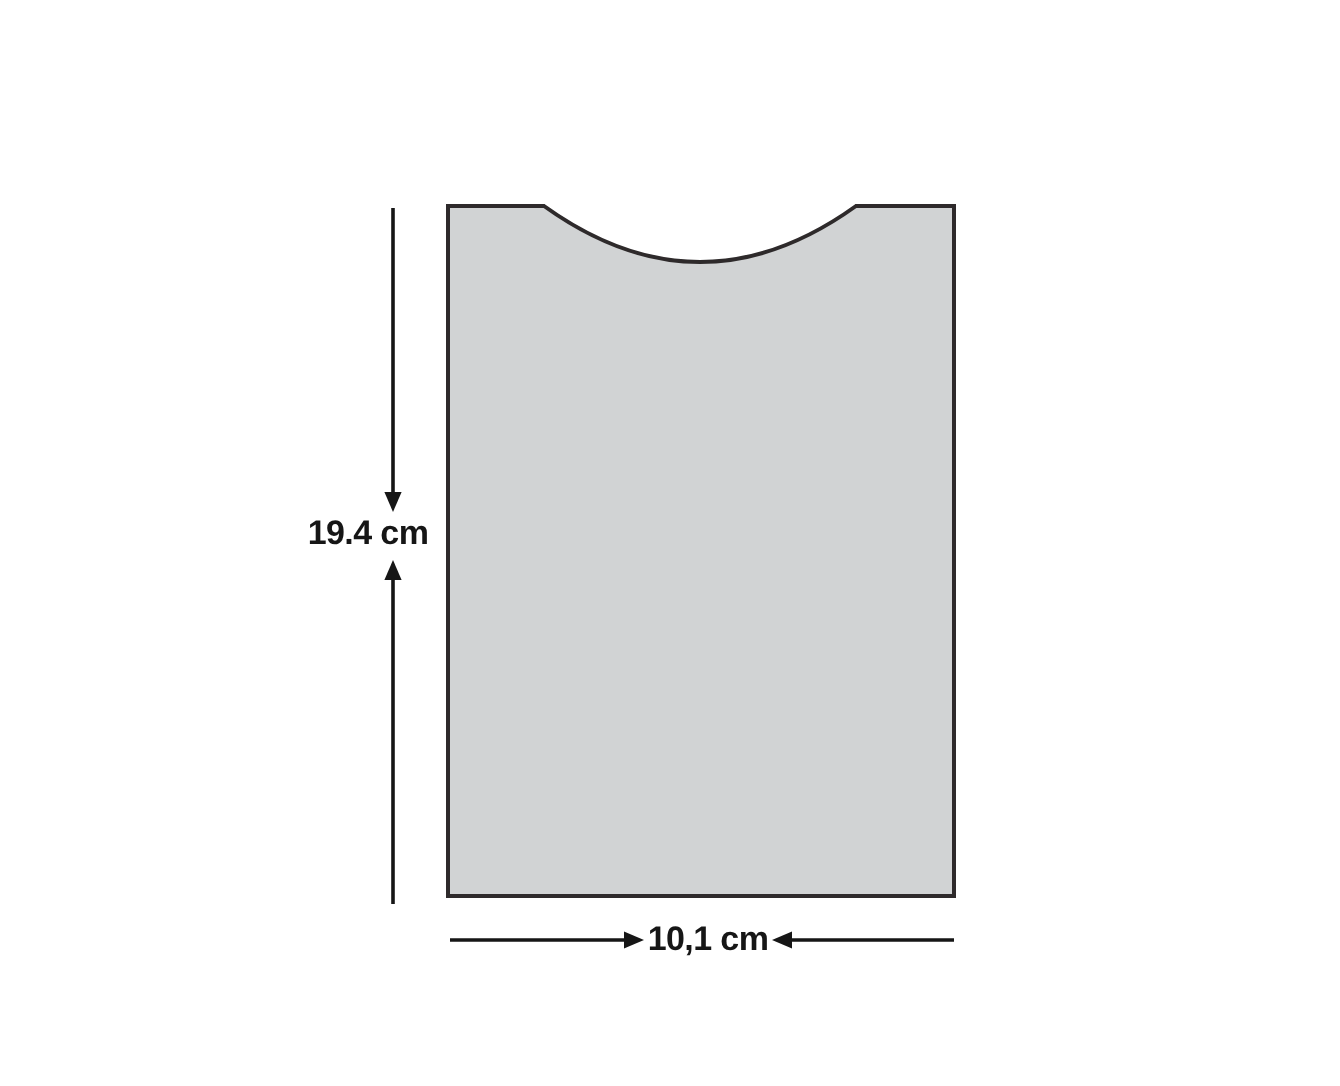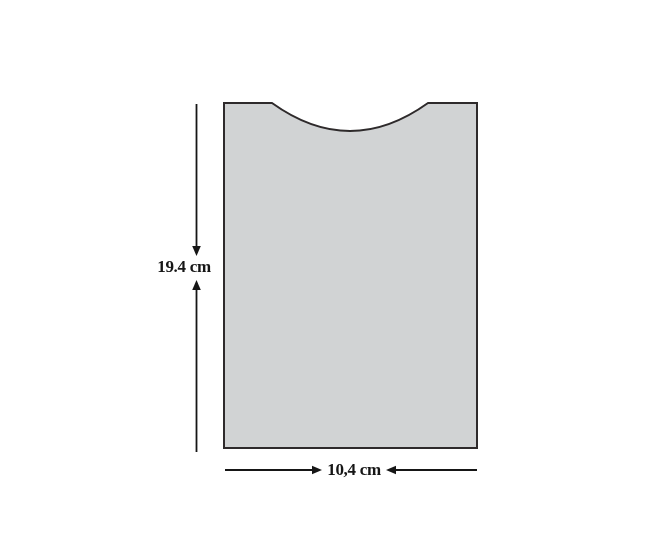--- a/index.html
+++ b/index.html
@@ -5,21 +5,21 @@
   html, body {
     margin: 0;
     padding: 0;
     background: #ffffff;
   }
   .canvas {
     position: relative;
     width: 670px;
     height: 543px;
     background: var(--background, #ffffff);
-    font-family: Liberation Serif, serif;
+    font-family: Liberation Sans, sans-serif;
     overflow: hidden;
   }
   .diagram-svg {
     position: absolute;
     left: 0;
     top: 0;
   }
   .sleeve {
     fill: var(--shape-fill, #d1d3d4);
     stroke: var(--shape-stroke, #2e2a2b);
@@ -57,15 +57,15 @@
     <line class="dim-line" x1="196.5" y1="289" x2="196.5" y2="452"></line>
 
     <line class="dim-line" x1="225" y1="470" x2="313" y2="470"></line>
     <polygon class="dim-arrow" points="322,470 312,465.7 312,474.3"></polygon>
     <polygon class="dim-arrow" points="386,470 396,465.7 396,474.3"></polygon>
     <line class="dim-line" x1="395" y1="470" x2="477" y2="470"></line>
   </svg>
 
   <div class="dim-label" style="left:184px; top:267px;">19.4 cm</div>
 
-  <div class="dim-label" style="left:354px; top:470px;">10,4 cm</div>
+  <div class="dim-label" style="left:354px; top:470px;">10,1 cm</div>
 
 </div>
 
 </body></html>

